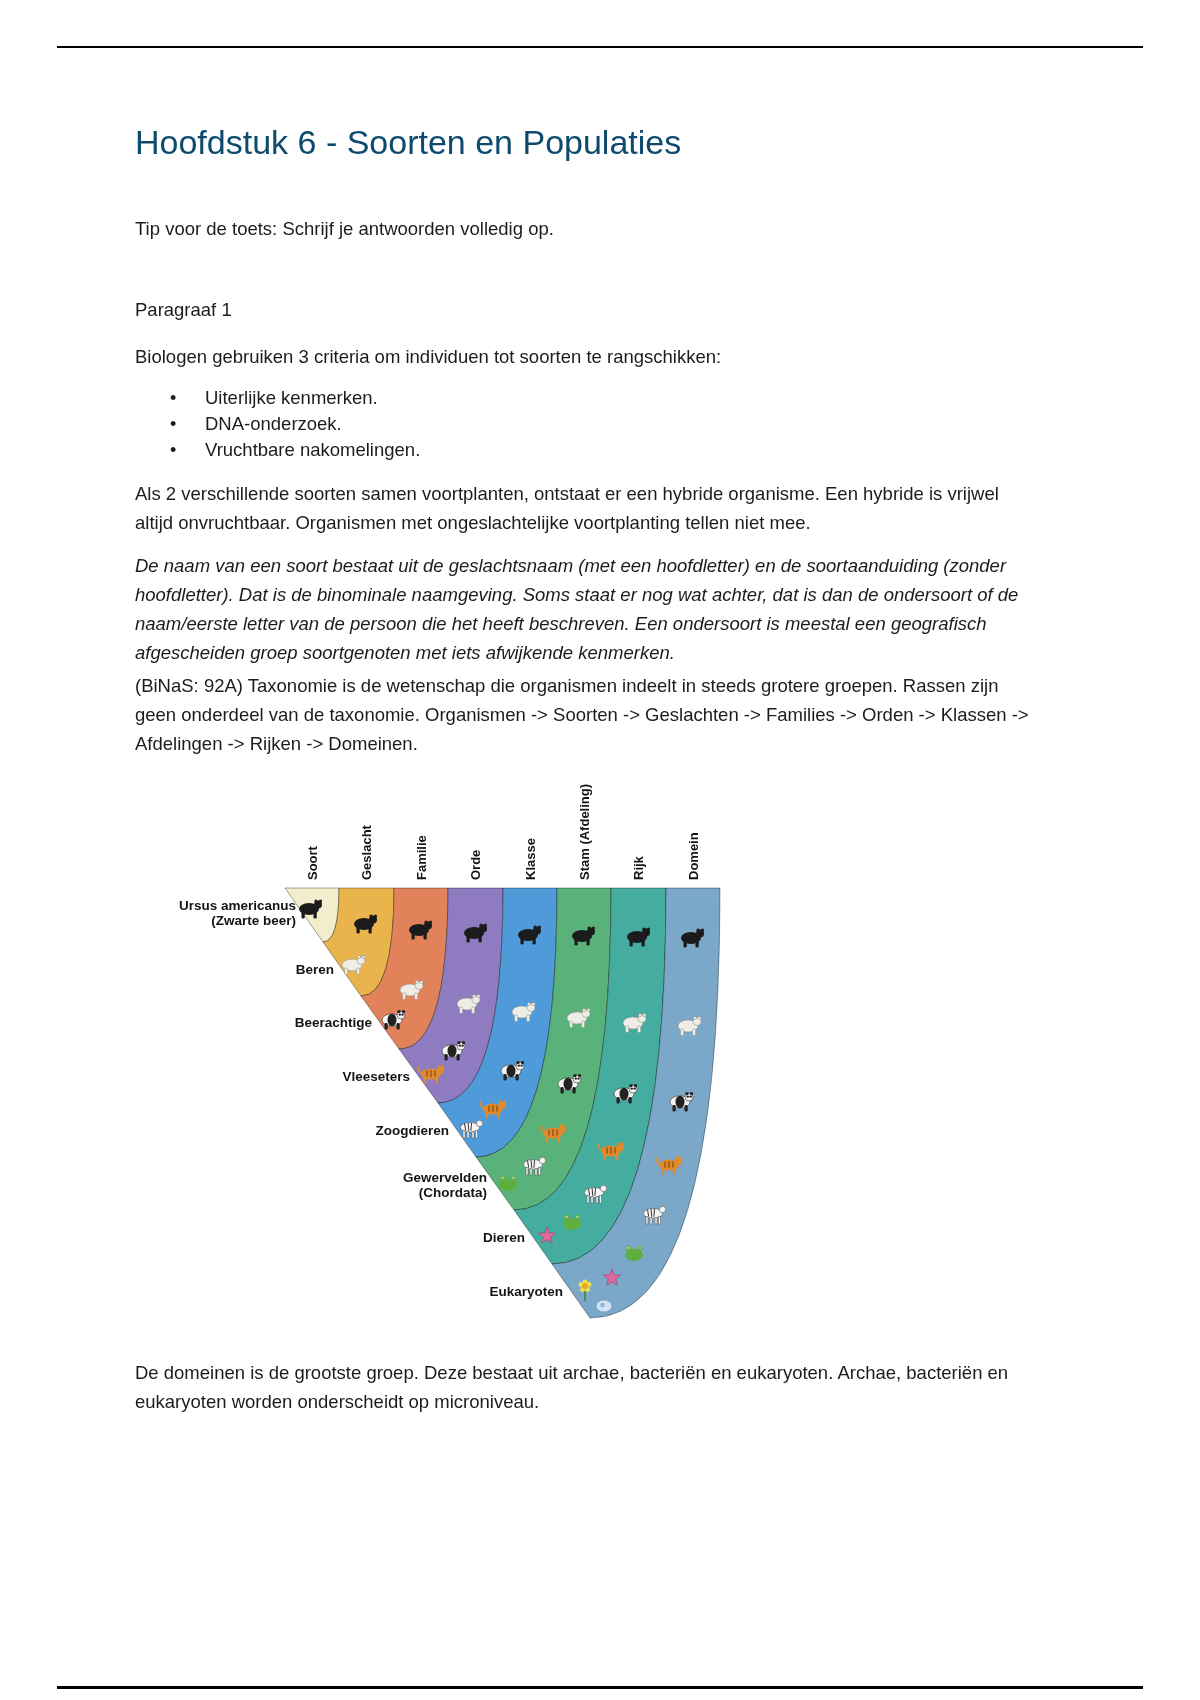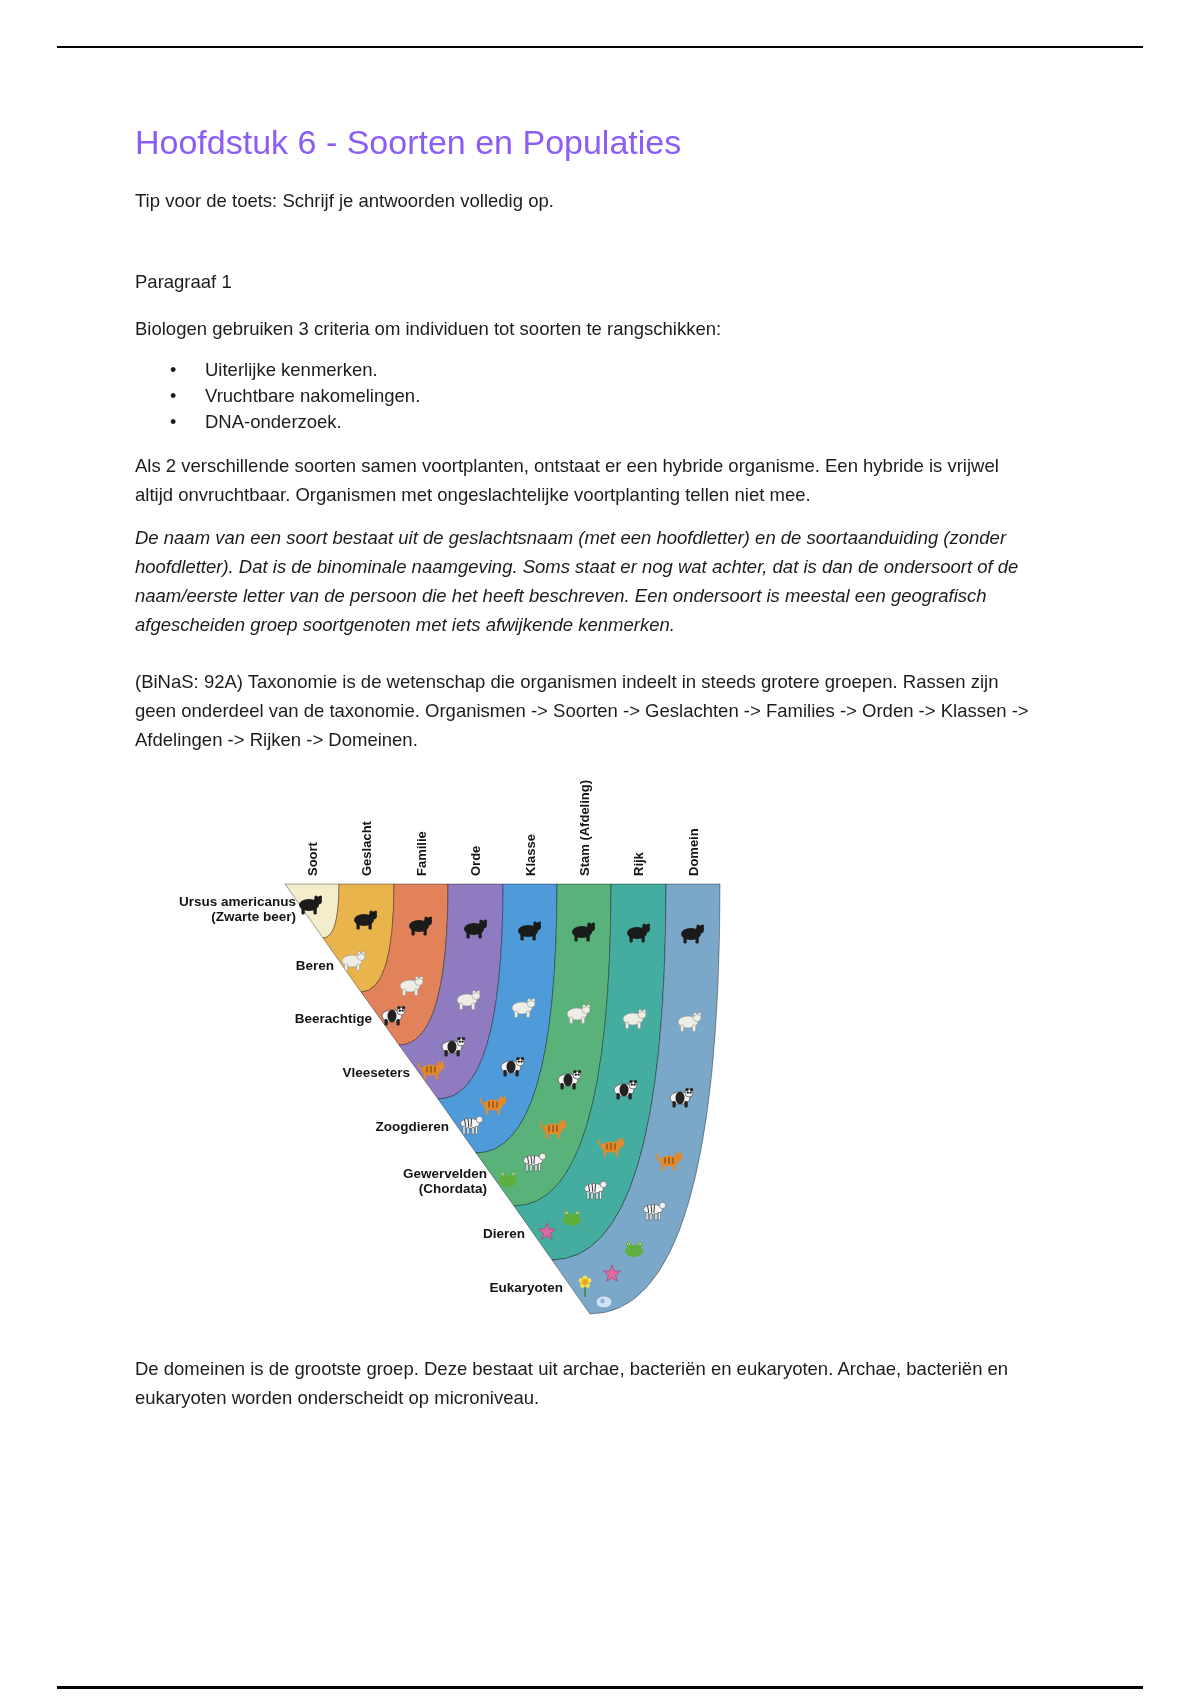--- a/index.html
+++ b/index.html
@@ -6,36 +6,36 @@
   body{
     width:1200px;height:1700px;position:relative;overflow:hidden;
     background:#ffffff;color:#1c1c1c;
     font-family:"Liberation Sans",sans-serif;
   }
   .rule{position:absolute;left:57px;width:1086px;}
   .rule-top{top:46px;border-top:2px solid #000;}
   .rule-bottom{top:1686px;border-top:3px solid #000;}
   .content{position:absolute;left:135px;top:0;width:900px;}
   h1{
-    margin:122px 0 0 0;font-size:34px;font-weight:400;line-height:1.2;color:#8b5cf6;
+    margin:122px 0 0 0;font-size:34px;font-weight:400;line-height:1.2;color:#0c4a6e;
   }
   p{margin:0;font-size:18.5px;line-height:29px;}
-  .tip{margin-top:23px;}
+  .tip{margin-top:51px;}
   .para-heading{margin-top:52px;font-weight:400;}
   .intro{margin-top:18px;}
   ul.criteria{margin:14px 0 0 0;padding:0;list-style:none;}
   ul.criteria li{
     position:relative;padding-left:70px;font-size:18.5px;line-height:26px;
   }
   ul.criteria li::before{
     content:"\2022";position:absolute;left:35px;top:0;font-size:18px;
   }
   .p-hybrid{margin-top:16px;}
   .p-naming{margin-top:14px;font-style:italic;}
-  .p-taxonomy{margin-top:28px;}
+  .p-taxonomy{margin-top:4px;}
   .p-domains{margin-top:0;}
   svg.taxo{display:block;margin-top:0;}
   svg.taxo text{
     font-family:"Liberation Sans",sans-serif;font-weight:700;fill:#141414;
   }
   .collab{font-size:13px;}
   .rowlab{font-size:13.5px;text-anchor:end;}
   .band{stroke:rgba(0,0,0,0.45);stroke-width:0.8;stroke-linejoin:round;}
 </style>
 </head>
@@ -48,22 +48,22 @@
   <h1>Hoofdstuk 6 - Soorten en Populaties</h1>
 
   <p class="tip">Tip voor de toets: Schrijf je antwoorden volledig op.</p>
 
   <p class="para-heading">Paragraaf 1</p>
 
   <p class="intro">Biologen gebruiken 3 criteria om individuen tot soorten te rangschikken:</p>
 
   <ul class="criteria">
     <li>Uiterlijke kenmerken.</li>
+    <li>DNA-onderzoek.</li>
     <li>Vruchtbare nakomelingen.</li>
-    <li>DNA-onderzoek.</li>
   </ul>
 
   <p class="p-hybrid">Als 2 verschillende soorten samen voortplanten, ontstaat er een hybride organisme. Een hybride is vrijwel altijd onvruchtbaar. Organismen met ongeslachtelijke voortplanting tellen niet mee.</p>
 
   <p class="p-naming">De naam van een soort bestaat uit de geslachtsnaam (met een hoofdletter) en de soortaanduiding (zonder hoofdletter). Dat is de binominale naamgeving. Soms staat er nog wat achter, dat is dan de ondersoort of de naam/eerste letter van de persoon die het heeft beschreven. Een ondersoort is meestal een geografisch afgescheiden groep soortgenoten met iets afwijkende kenmerken.</p>
 
   <p class="p-taxonomy">(BiNaS: 92A) Taxonomie is de wetenschap die organismen indeelt in steeds grotere groepen. Rassen zijn geen onderdeel van de taxonomie. Organismen -&gt; Soorten -&gt; Geslachten -&gt; Families -&gt; Orden -&gt; Klassen -&gt; Afdelingen -&gt; Rijken -&gt; Domeinen.</p>
 
   <svg class="taxo" width="780" height="600" viewBox="0 0 780 600" xmlns="http://www.w3.org/2000/svg" xmlns:xlink="http://www.w3.org/1999/xlink" role="img">
 

